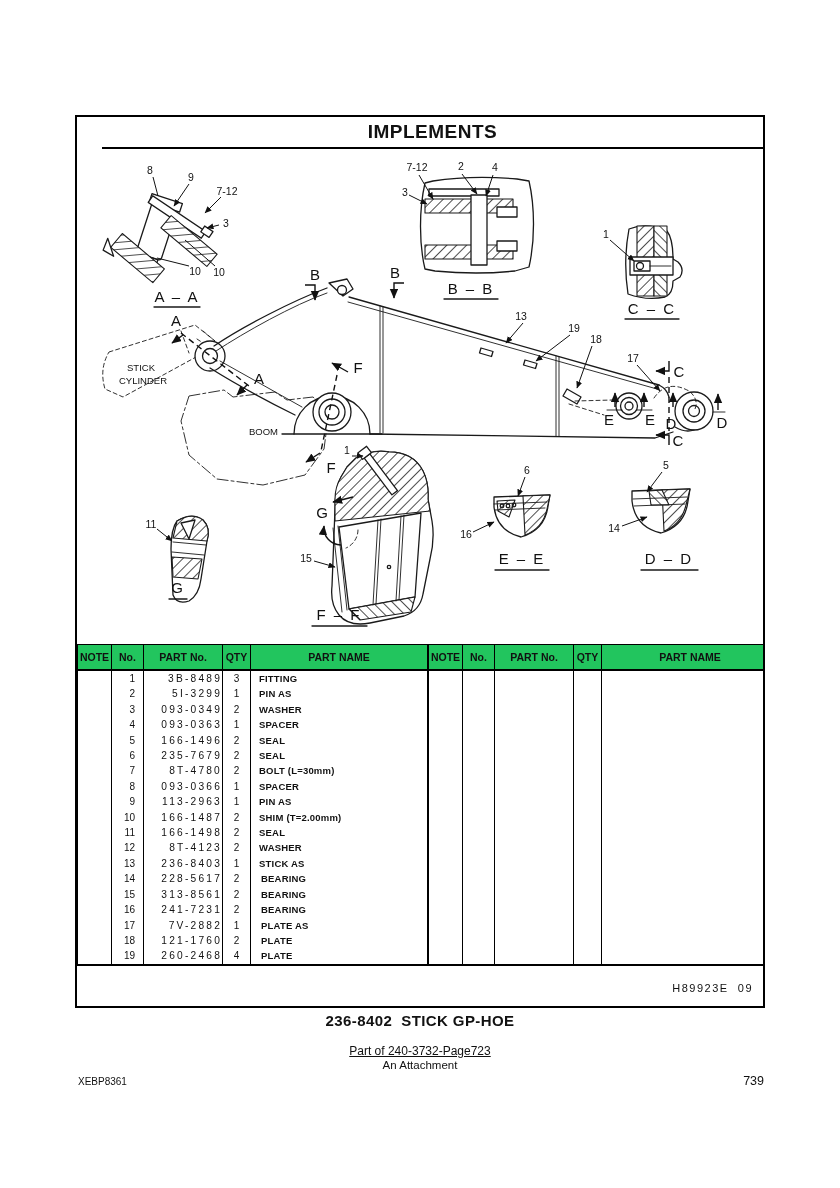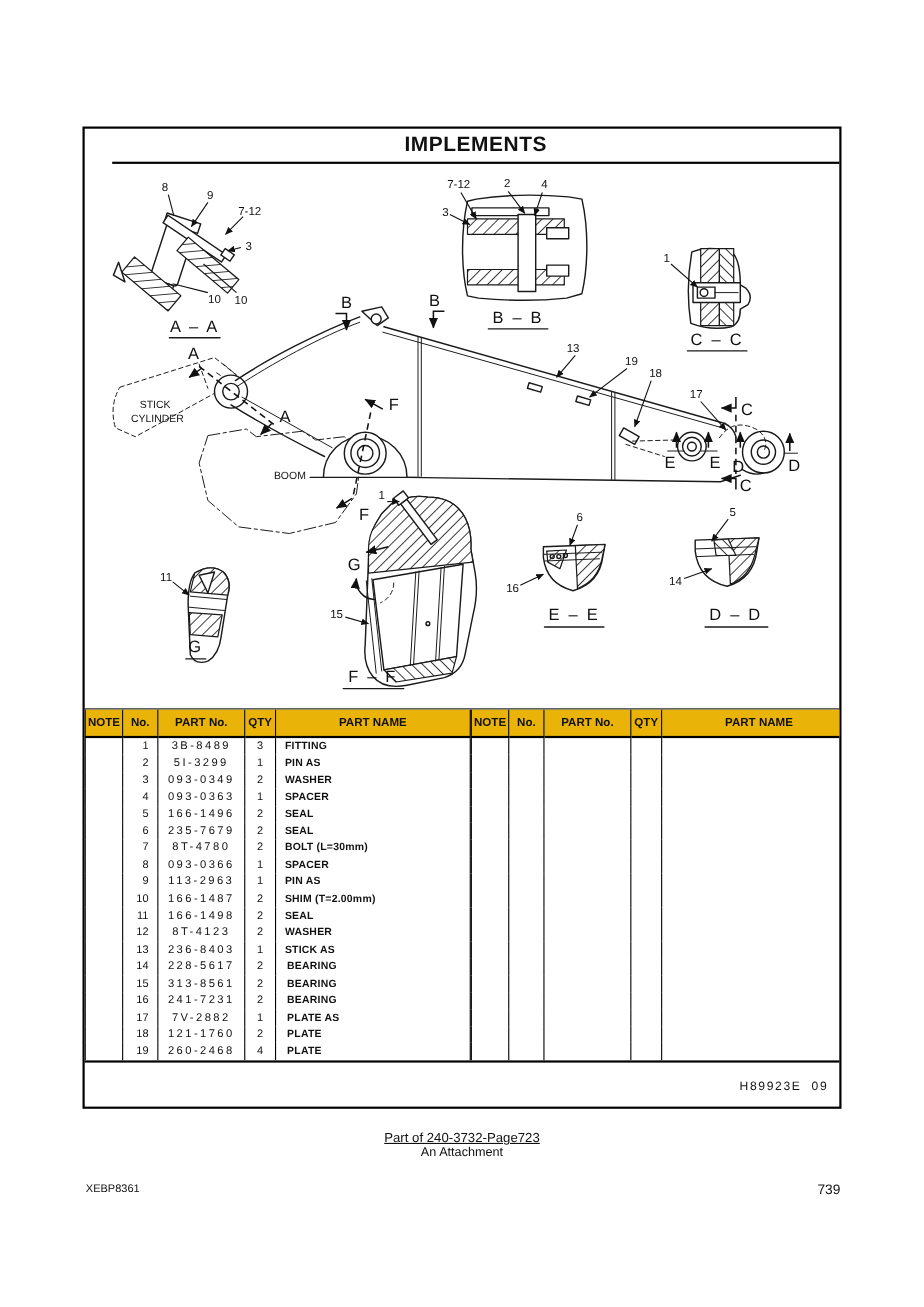--- a/index.html
+++ b/index.html
@@ -6,27 +6,27 @@
   .page{position:relative;width:840px;height:1188px;background:#ffffff;
         font-family:"Liberation Sans",sans-serif;color:#111;overflow:hidden;}
   .frame{position:absolute;left:75px;top:115px;width:690px;height:893px;
          border:2.5px solid #000;box-sizing:border-box;display:flex;flex-direction:column;}
   .titlebar{height:30px;border-bottom:2.5px solid #000;display:flex;align-items:center;
             justify-content:center;font-size:19px;font-weight:bold;letter-spacing:.5px;margin-left:25px;}
   .diagram{height:495px;position:relative;}
   .tables{display:flex;border-top:0;border-bottom:2px solid #000;height:319px;overflow:hidden;}
   table.parts{border-collapse:collapse;table-layout:fixed;width:345px;}
   table.parts th{border:1.2px solid #000;border-top:none;border-bottom:2px solid #000;
-       height:24px;font-size:10.5px;font-weight:bold;padding:0;background:#eab308;}
+       height:24px;font-size:10.5px;font-weight:bold;padding:0;background:#22c55e;}
   table.parts td{border-left:1.2px solid #000;border-right:1.2px solid #000;
        border-top:none;border-bottom:none;height:15.4px;padding:0;font-size:10px;
        line-height:15.4px;white-space:nowrap;overflow:hidden;}
   table.parts .c-note{width:33px;}
   table.parts .c-no{width:31px;text-align:right;padding-right:8px;}
-  table.parts .c-part{width:78px;text-align:center;letter-spacing:2.2px;font-size:10.2px;}
+  table.parts .c-part{width:78px;text-align:right;letter-spacing:2.2px;font-size:10.2px;}
   table.parts .c-qty{width:27px;text-align:center;}
   table.parts .c-name{width:176px;text-align:left;padding-left:8px;font-size:9.5px;
        font-weight:bold;letter-spacing:.2px;}
   table.parts .c-name.indent{padding-left:10px;}
   table.parts th.h-note{width:33px}table.parts th.h-no{width:31px}
   table.parts th.h-part{width:78px}table.parts th.h-qty{width:27px}table.parts th.h-name{width:176px}
   .bottomstrip{flex:1;position:relative;}
   .drawno{position:absolute;right:10px;top:16px;font-size:11px;letter-spacing:1.5px;white-space:pre;}
   .caption{position:absolute;left:0;top:1012px;width:100%;text-align:center;}
   .caption .l1{font-size:15px;font-weight:bold;letter-spacing:.4px;white-space:pre;}
@@ -596,19 +596,20 @@
           </tbody>
       </table>
     </div>
 
     <div class="bottomstrip">
       <span class="drawno">H89923E  09</span>
     </div>
   </div>
 
   <div class="caption">
+    <div class="l1">236-8402  STICK GP-HOE</div>
     <div class="l2">Part of 240-3732-Page723</div>
     <div class="l3">An Attachment</div>
   </div>
 
   <div class="pgfoot-left">XEBP8361</div>
   <div class="pgfoot-right">739</div>
 </div>
 
 </body></html>

